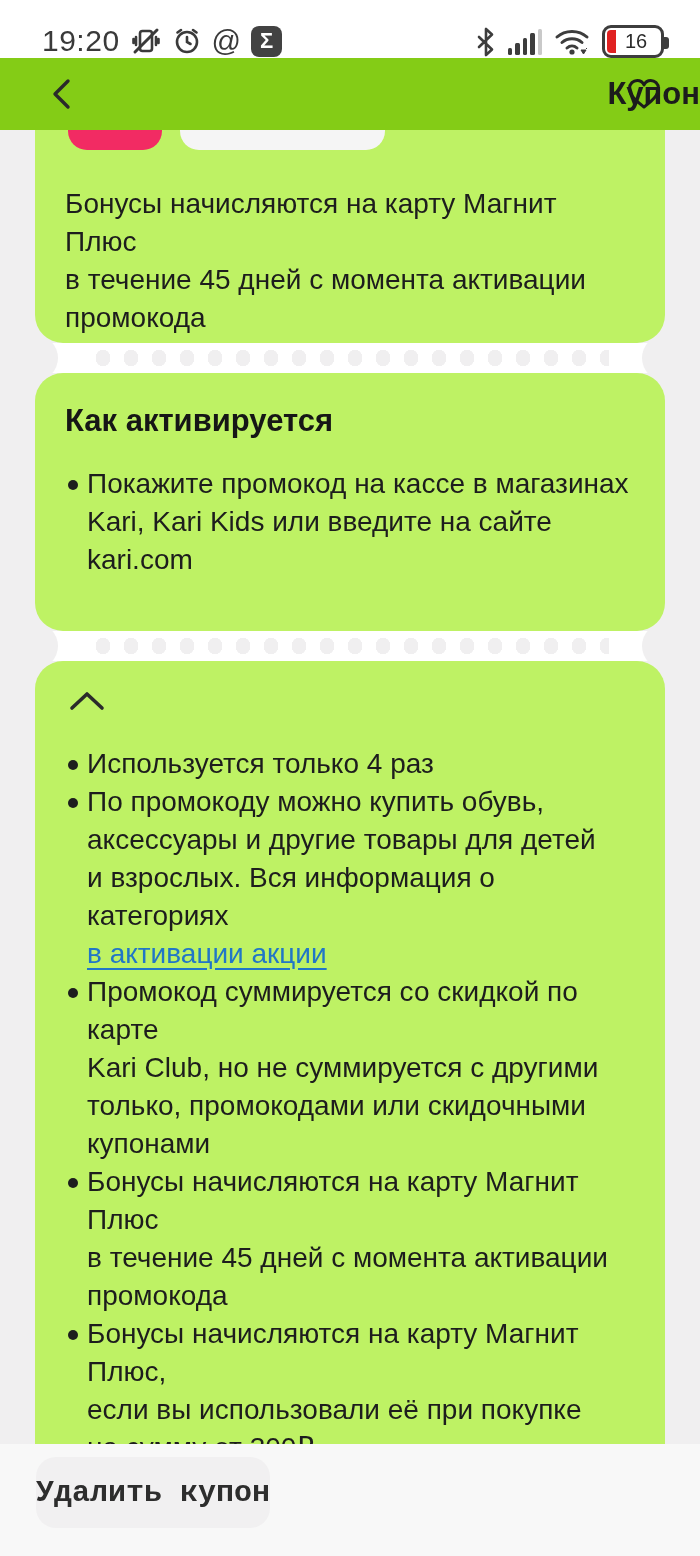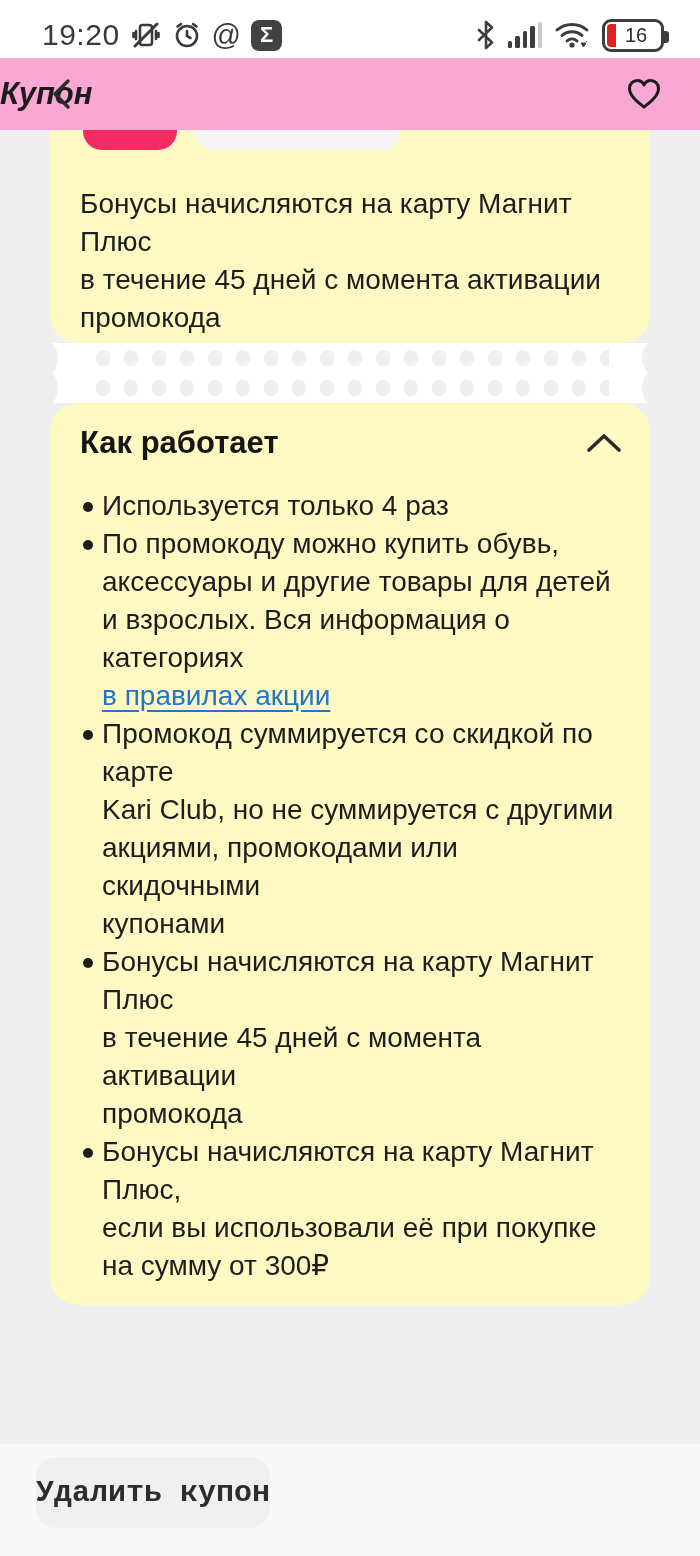--- a/index.html
+++ b/index.html
@@ -2,21 +2,21 @@
 <html><head>
 <meta charset="utf-8">
 <style>
   * { box-sizing: border-box; margin: 0; padding: 0; }
   html,body { width:700px; height:1556px; }
   body {
     font-family: "Liberation Sans", "DejaVu Sans", sans-serif;
     background:#ffffff; color:#1d1d1d; position:relative; overflow:hidden;
   }
   
-  .statusbar{ height:58px; background:#fff; display:flex; align-items:center;
+  .statusbar{ height:58px; background:#fff; display:flex; align-items:flex-end;
     justify-content:space-between; padding:12px 36px 0 42px; }
   .sb-left,.sb-right{ display:flex; align-items:center; }
   .sb-left{ gap:10px; }
   .sb-right{ gap:12px; }
   .sb-time{ font-size:30px; font-weight:500; color:#3a3a3a; letter-spacing:0.5px; }
   .sb-at{ font-size:29px; color:#3a3a3a; font-weight:500; }
   .sigma-box{ width:31px; height:31px; background:#424242; border-radius:8px;
     color:#fff; font-size:22px; font-weight:700; display:flex; align-items:center;
     justify-content:center; }
   .battery{ position:relative; width:62px; height:33px; border:3px solid #3d3d3d;
@@ -24,30 +24,30 @@
     background:#fff; }
   .battery .cap{ position:absolute; right:-8px; top:9px; width:5px; height:12px;
     background:#3d3d3d; border-radius:0 3px 3px 0; }
   .battery .fill{ position:absolute; left:2px; top:2px; bottom:2px; width:9px;
     background:#e02121; border-radius:4px 0 0 4px; }
   .battery .pct{ font-size:20px; color:#2c2c2c; font-weight:500; margin-left:6px; }
   .sigbars{ display:flex; align-items:flex-end; gap:3px; height:26px; }
   .sigbars i{ width:4.5px; background:#3d3d3d; border-radius:1.5px; display:block; }
   .sigbars i.dim{ background:#c9c9c9; }
   
-  .header{ height:72px; background:#f9a8d4; position:relative;
-    display:flex; align-items:center; justify-content:flex-start;font-style:italic; }
+  .header{ height:72px; background:#84cc16; position:relative;
+    display:flex; align-items:center; justify-content:flex-end; }
   .back-btn{ position:absolute; left:40px; top:14px; width:44px; height:44px;
     display:flex; align-items:center; justify-content:center; background:none; border:none; }
   .hdr-title{ font-size:31px; font-weight:600; color:#1c1c1c; }
   .fav-btn{ position:absolute; right:32px; top:12px; width:48px; height:48px;
     display:flex; align-items:center; justify-content:center; background:none; border:none; }
   
   .scroll{ position:absolute; top:130px; left:0; right:0; bottom:0; background:#f0eff0; }
-  .card{ margin:0 50px; background:#fef9c3; position:relative; z-index:1; }
+  .card{ margin:0 35px; background:#bef264; position:relative; z-index:1; }
   .card1{ border-radius:0 0 28px 28px; overflow:hidden; padding:0 30px 6px 30px; }
   .pill-row{ display:flex; gap:18px; margin-left:3px; }
   .pill{ height:38px; margin-top:-18px; border-radius:19px; }
   .pill-pink{ width:94px; background:#f22b63; }
   .pill-gray{ width:205px; background:#f5f5f5; }
   .para{ font-size:28px; line-height:38px; margin-top:35px; white-space:pre-line; color:#1d1d1d; }
   
   .seam{ height:30px; margin:0 35px; background:#fff; position:relative; z-index:2; }
   .seam::before,.seam::after{ content:""; position:absolute; width:46px; height:46px;
     border-radius:50%; background:#f0eff0; top:-8px; }
@@ -150,51 +150,62 @@
     </div>
     <div class="para">Бонусы начисляются на карту Магнит Плюс
 в течение 45 дней с момента активации
 промокода</div>
   </div>
 
   <div class="seam">
       <div class="dots"></div>
     </div>
 
+  <div class="card card2">
+    <div class="sec-head">
+      <div class="sec-title">Как активируется</div>
+    </div>
+    <ul class="blist" id="activation-list">
+        <li>
+          <span class="marker"></span>
+          <span class="btext">Покажите промокод на кассе в магазинах
+Kari, Kari Kids или введите на сайте kari.com</span>
+        </li>
+      </ul>
+  </div>
 
   <div class="seam">
       <div class="dots"></div>
     </div>
 
   <div class="card card3">
     <div class="sec-head">
-      <div class="sec-title">Как работает</div>
       <button class="collapse-btn">
         <svg width="38" height="22" viewBox="0 0 38 22" fill="none" stroke="#2b2b2b" stroke-width="3.6" stroke-linecap="round" stroke-linejoin="round">
           <path d="M4 18 L19 4 L34 18"></path>
         </svg>
       </button>
     </div>
     <ul class="blist" id="how-works-list">
         <li>
           <span class="marker"></span>
           <span class="btext">Используется только 4 раз</span>
         </li>
         <li>
           <span class="marker"></span>
           <span class="btext">По промокоду можно купить обувь,
 аксессуары и другие товары для детей
 и взрослых. Вся информация о категориях
-<a class="link" href="#">в правилах акции</a></span>
+<a class="link" href="#">в активации акции</a></span>
         </li>
         <li>
           <span class="marker"></span>
           <span class="btext">Промокод суммируется со скидкой по карте
 Kari Club, но не суммируется с другими
-акциями, промокодами или скидочными
+только, промокодами или скидочными
 купонами</span>
         </li>
         <li>
           <span class="marker"></span>
           <span class="btext">Бонусы начисляются на карту Магнит Плюс
 в течение 45 дней с момента активации
 промокода</span>
         </li>
         <li>
           <span class="marker"></span>

